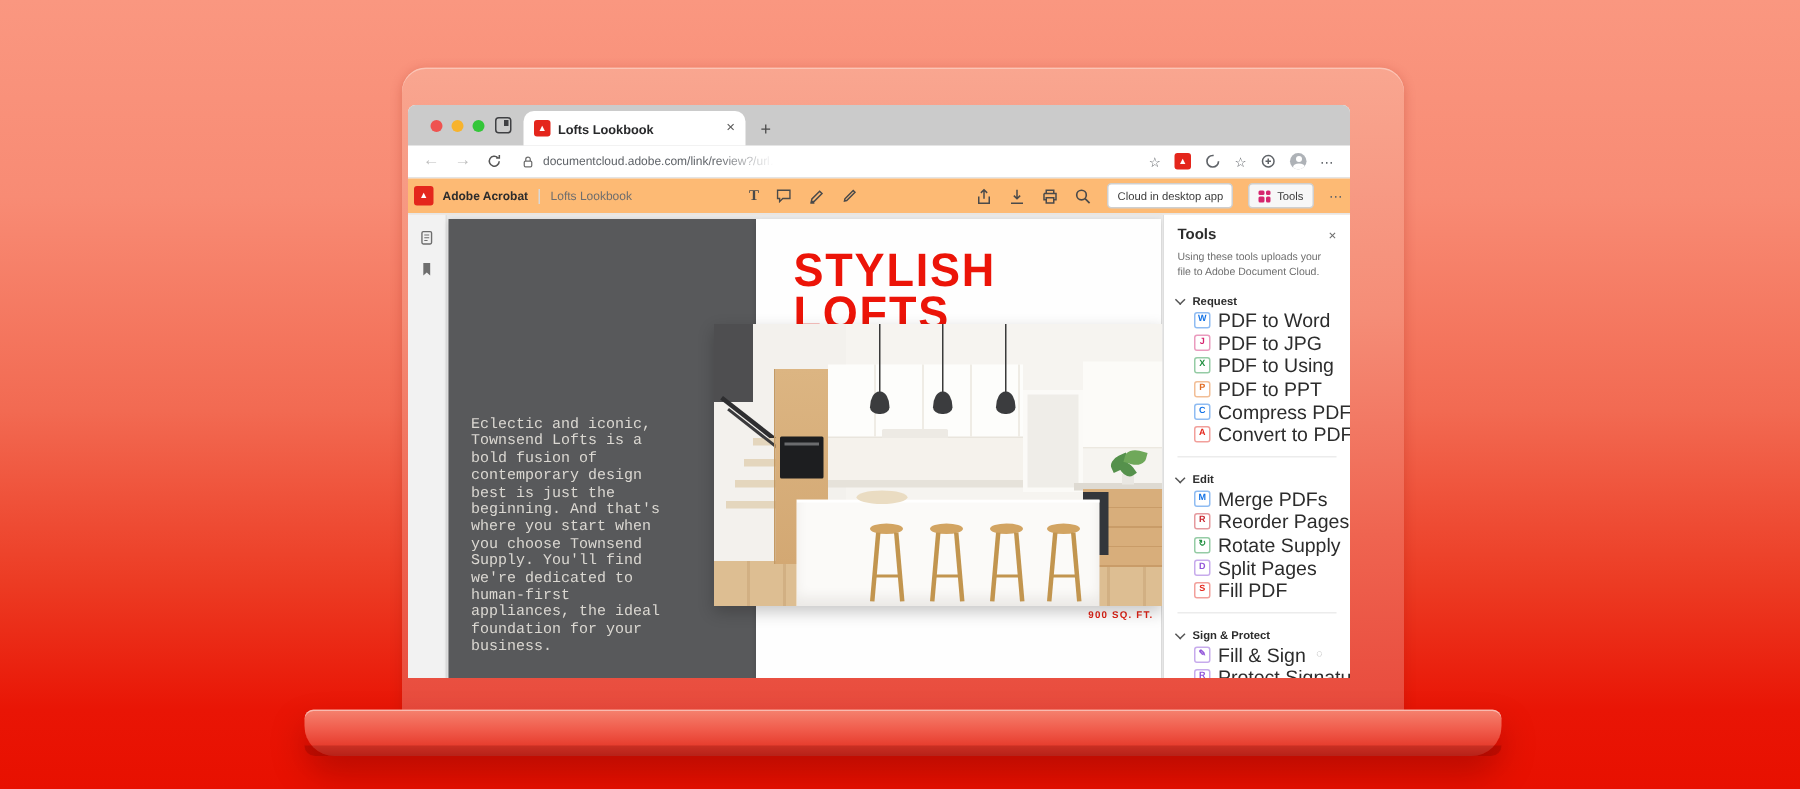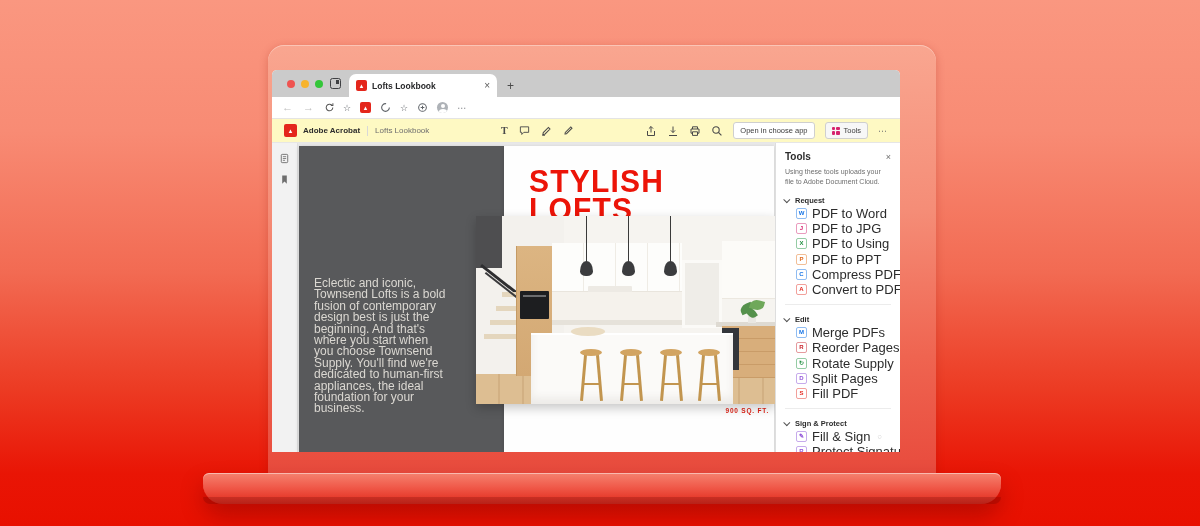--- a/index.html
+++ b/index.html
@@ -42,42 +42,42 @@
           mask-image:linear-gradient(90deg,#000 72%,transparent 97%); }
   .nright { display:flex; align-items:center; gap:9px; }
   .star { font-size:9px; color:#5F6368; }
   .avatar { width:11px; height:11px; border-radius:50%; background:#AEB2B7; position:relative; overflow:hidden; }
   .avatar::before { content:""; position:absolute; left:3.5px; top:2px; width:4px; height:4px; border-radius:50%; background:#fff; }
   .avatar::after { content:""; position:absolute; left:1.5px; top:7px; width:8px; height:5px; border-radius:50%; background:#fff; }
   .dots { font-size:9px; color:#5F6368; letter-spacing:1px; }
   svg.ic { display:block; }
 
   
-  .acrobar { height:24px; background:#fef9c3; border-bottom:1px solid #E6E6E6; display:flex; align-items:center; padding:0 12px; }
+  .acrobar { height:24px; background:#fdba74; border-bottom:1px solid #E6E6E6; display:flex; align-items:center; padding:0 4px; }
   .brand { font-size:8px; font-weight:bold; color:#2C2C2C; margin-left:6px; white-space:nowrap; }
   .vdiv { width:1px; height:10px; background:#D8D8D8; margin:0 7px; }
   .docttl { font-size:8px; color:#6E6E6E; white-space:nowrap; }
   .sp { flex:1; }
   .midics { display:flex; align-items:center; gap:11px; }
   .ttool { font-size:10px; font-weight:bold; color:#4A4A4A; font-family:"Liberation Serif",serif; }
   .rics { display:flex; align-items:center; gap:10px; }
   .btn { border:1px solid #CFCFCF; border-radius:3px; font-size:7.5px; color:#3B3B3B; padding:3px 6px;
          background:#fff; white-space:nowrap; }
   .btn.tools { display:flex; align-items:center; gap:4px; background:#F7F7F7; }
   .grid4 { width:8px; height:8px; display:grid; grid-template-columns:1fr 1fr; gap:1px; }
   .grid4 i { background:#D6246E; border-radius:1px; }
 
   
   .viewer { position:relative; height:309px; background:#E9E9E9; overflow:hidden; }
   .lstrip { position:absolute; left:0; top:0; bottom:0; width:26px; background:#F2F2F2; border-right:1px solid #E0E0E0;
     display:flex; flex-direction:column; align-items:center; padding-top:10px; gap:10px; }
   .page-dark { position:absolute; left:27px; top:3px; width:205px; height:306px; background:#58595B;
     box-shadow:0 1px 4px rgba(0,0,0,.18); }
-  .page-dark p { position:absolute; left:15px; top:132px; width:134px; font-family:Liberation Sans, sans-serif;
-    font-size:12px; line-height:11.4px; color:#DBD8D2; }
+  .page-dark p { position:absolute; left:15px; top:132px; width:134px; font-family:Liberation Mono, monospace;
+    font-size:10px; line-height:11.4px; color:#DBD8D2; }
   .page-white { position:absolute; left:232px; top:3px; width:270px; height:306px; background:#FEFEFE;
     box-shadow:0 1px 4px rgba(0,0,0,.15); }
   .headline { position:absolute; left:25px; top:21px; font-weight:900; font-size:30px; line-height:27px;
     letter-spacing:1.2px; color:#EC1408; transform:scaleY(1.04); transform-origin:top left; }
   .sqft { position:absolute; right:5px; top:261px; font-size:6.5px; font-weight:bold; letter-spacing:.8px; color:#E02418; }
 
   
   .photo { position:absolute; left:204px; top:73px; width:299px; height:188px; background:#F6F4F0;
     box-shadow:0 4px 10px rgba(0,0,0,.22); overflow:hidden; }
   .ph-floor { position:absolute; left:0; bottom:0; width:100%; height:30px;
@@ -163,20 +163,27 @@
         </div>
         <span class="newtab">+</span>
       </div>
 
       <div class="navbar">
         <span class="navic">←</span>
         <span class="navic">→</span>
         <svg class="ic" width="11" height="11" viewBox="0 0 12 12" style="margin-right:8px">
             <path d="M9.6 6a3.6 3.6 0 1 1-1-2.5M9.7 1.4v2.3H7.4" fill="none" stroke="#555" stroke-width="1.1"></path>
           </svg>
+        <div class="addr">
+          <svg class="ic" width="10" height="10" viewBox="0 0 12 12">
+              <rect x="3" y="5.2" width="6" height="4.6" rx="1" fill="none" stroke="#6E6E6E" stroke-width="1"></rect>
+              <path d="M4.2 5.2V3.8a1.8 1.8 0 0 1 3.6 0v1.4" fill="none" stroke="#6E6E6E" stroke-width="1"></path>
+            </svg>
+          <span class="url">documentcloud.adobe.com/link/review?/url…</span>
+        </div>
         <div class="nright">
           <span class="star">☆</span>
           <span class="pdfic">▲</span>
           <svg class="ic" width="11" height="11" viewBox="0 0 12 12">
               <circle cx="6" cy="6" r="4.2" fill="none" stroke="#5F6368" stroke-width="1.2" stroke-dasharray="20 6"></circle>
             </svg>
           <span class="star">☆</span>
           <svg class="ic" width="11" height="11" viewBox="0 0 12 12">
               <circle cx="6" cy="6" r="4.2" fill="none" stroke="#5F6368" stroke-width="1.1"></circle>
               <path d="M6 4v4M4 6h4" stroke="#5F6368" stroke-width="1.1"></path>
@@ -212,21 +219,21 @@
           <svg class="ic" width="12" height="12" viewBox="0 0 12 12">
               <path d="M6 1.5v6M3.9 5.4L6 7.5l2.1-2.1M2 10.5h8" fill="none" stroke="#4A4A4A" stroke-width="1"></path>
             </svg>
           <svg class="ic" width="12" height="12" viewBox="0 0 12 12">
               <path d="M3.5 4V1.8h5V4M2 4h8v4.2H8.5M3.5 8.2H2V4M3.5 6.8h5v3.6h-5z" fill="none" stroke="#4A4A4A" stroke-width="1"></path>
             </svg>
           <svg class="ic" width="12" height="12" viewBox="0 0 12 12">
               <circle cx="5" cy="5" r="3.2" fill="none" stroke="#4A4A4A" stroke-width="1.1"></circle>
               <path d="M7.4 7.4l3 3" stroke="#4A4A4A" stroke-width="1.1"></path>
             </svg>
-          <span class="btn">Open in choose app</span>
+          <span class="btn">Cloud in desktop app</span>
           <span class="btn tools">
             <span class="grid4">
                 <i></i>
                 <i></i>
                 <i></i>
                 <i></i>
               </span>
             <span>Tools</span>
           </span>
           <span class="dots">⋯</span>

